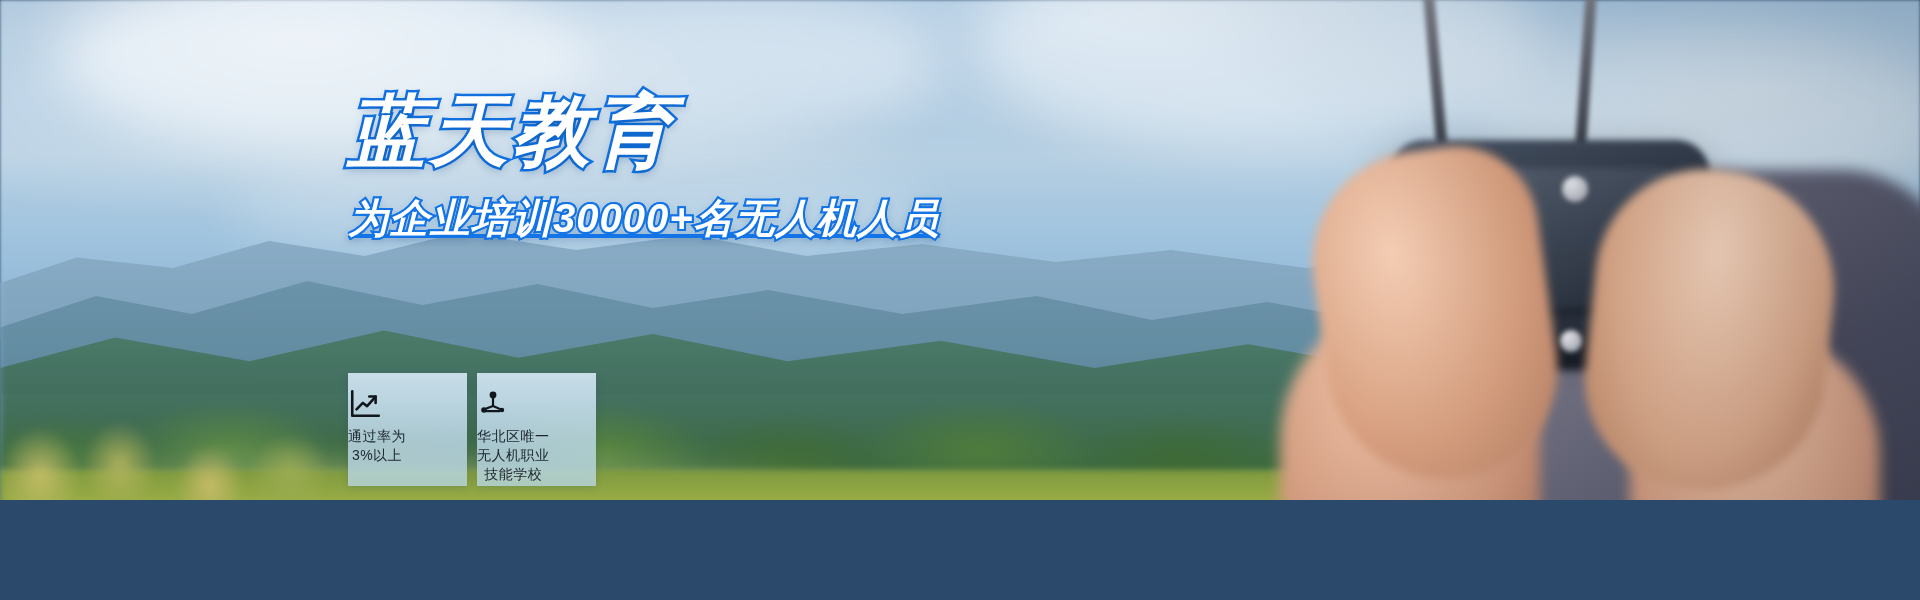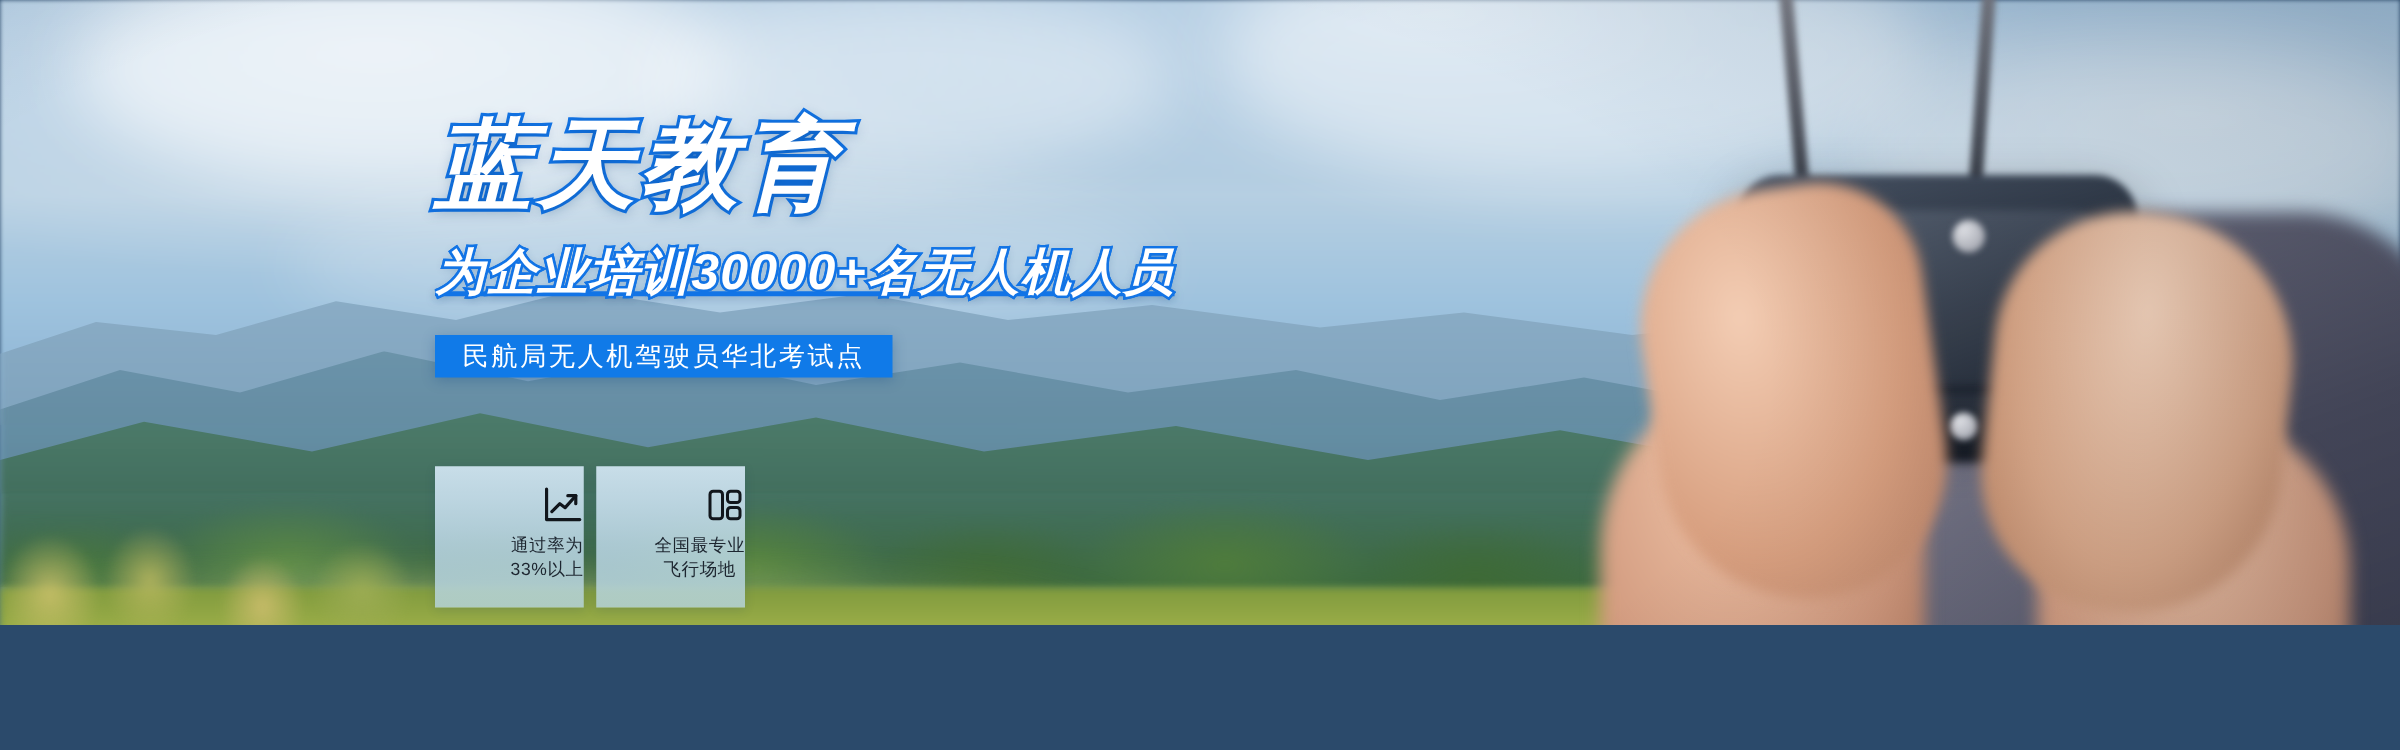--- a/index.html
+++ b/index.html
@@ -196,21 +196,21 @@
     box-shadow:0 2px 10px rgba(5,60,130,.28);
   }
 
   .cards{
     position:absolute;left:348px;top:373px;
     display:flex;gap:10px;
   }
   .card{
     width:119px;height:113px;
     background:linear-gradient(180deg,rgba(214,233,247,.90) 0%,rgba(198,224,243,.80) 55%,rgba(186,217,238,.74) 100%);
-    display:flex;flex-direction:column;align-items:flex-end;
+    display:flex;flex-direction:column;align-items:flex-start;
     padding-top:14px;box-sizing:border-box;
     box-shadow:0 2px 8px rgba(20,60,100,.14);
   }
   .card .ico{height:34px;display:flex;align-items:center;justify-content:center;margin-bottom:6px;}
   .card .ico svg{display:block;}
   .card .txt{
     color:#1d2630;font-size:14px;line-height:19px;text-align:center;
     letter-spacing:.5px;font-weight:400;
   }
   .card .txt span{display:block;}
@@ -255,49 +255,52 @@
   </div>
 
   <div class="bg-layer vignette"></div>
 
   <div class="content">
 
     <div class="title">蓝天教育</div>
 
     <div class="subtitle">为企业培训30000+名无人机人员</div>
 
-    <div class="badge">民航局无人机驾驶员华北考试点</div>
 
     <div class="cards">
 
       <div class="card">
         <div class="ico">
           <svg width="34" height="34" viewBox="0 0 32 32" fill="none" stroke="#11161c" stroke-width="2.4" stroke-linecap="round" stroke-linejoin="round">
             <path d="M4 4 V27 H29"></path>
             <path d="M8 21 L14 15 L18 18 L26 9"></path>
             <path d="M20 9 H26 V15"></path>
           </svg>
         </div>
         <div class="txt">
           <span>通过率为</span>
-          <span>33%以上</span>
+          <span>3%以上</span>
         </div>
       </div>
 
-
       <div class="card">
         <div class="ico">
-          <svg width="32" height="32" viewBox="0 0 32 32" fill="none" stroke="#11161c" stroke-width="2.4" stroke-linejoin="round">
-            <rect x="4" y="5" width="10" height="22" rx="2.5"></rect>
-            <rect x="18" y="5" width="10" height="9" rx="2.5"></rect>
-            <rect x="18" y="18" width="10" height="9" rx="2.5"></rect>
+          <svg width="32" height="32" viewBox="0 0 32 32" fill="none" stroke="#11161c" stroke-width="2.2" stroke-linecap="round" stroke-linejoin="round">
+            <circle cx="16" cy="7" r="3.4" fill="#11161c" stroke="none"></circle>
+            <circle cx="7" cy="22" r="2.8" fill="#11161c" stroke="none"></circle>
+            <circle cx="25" cy="22" r="2.2" fill="#11161c" stroke="none"></circle>
+            <path d="M16 10.5 L16 18"></path>
+            <path d="M9.4 20.6 L16 18 L22.9 20.9"></path>
+            <path d="M9.6 23.2 L22.6 23.2"></path>
           </svg>
         </div>
         <div class="txt">
-          <span>全国最专业</span>
-          <span>飞行场地</span>
+          <span>华北区唯一</span>
+          <span>无人机职业</span>
+          <span>技能学校</span>
         </div>
       </div>
+
 
 
     </div>
   </div>
 </div>
 
 </body></html>

